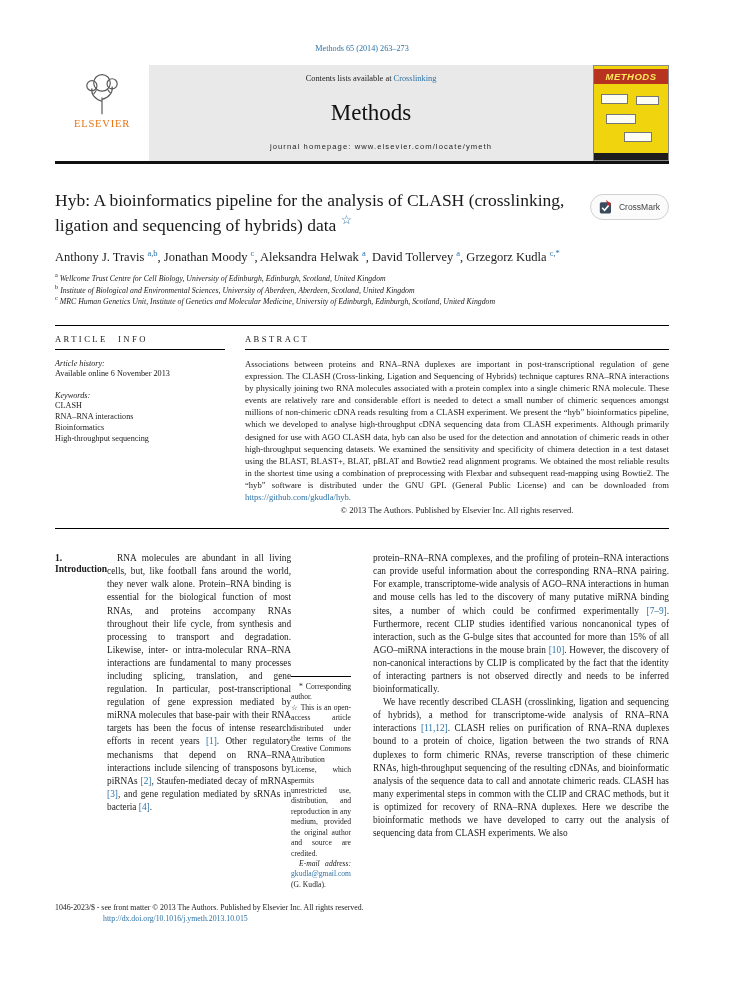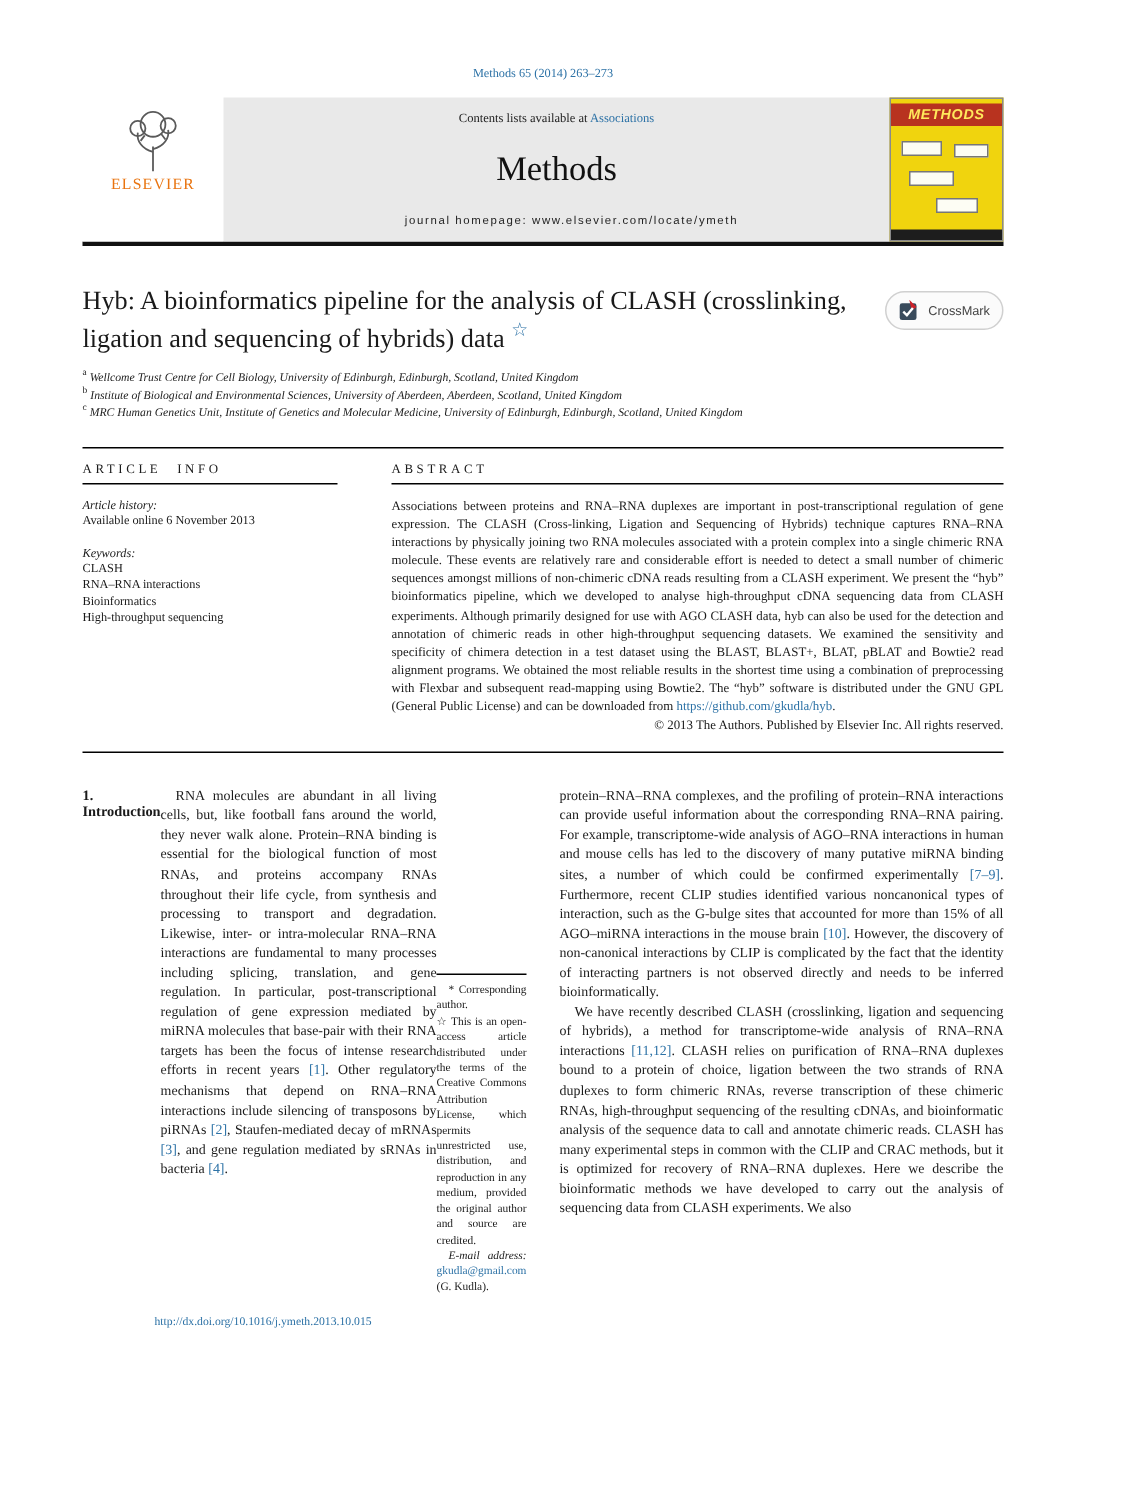--- a/index.html
+++ b/index.html
@@ -34,31 +34,31 @@
   .title sup { font-size:72%; }
   .crossmark { align-self:flex-start; margin-top:6px; display:flex; align-items:center; gap:4px; border:1px solid #d0d0d0; border-radius:14px; padding:4px 8px; background:#fbfbfb; }
   .cm-text { font-family:"Liberation Sans",sans-serif; font-size:8.5px; color:#444; white-space:nowrap; }
 
   .authors { margin-top:12px; font-size:12.5px; }
   .affils { margin-top:9px; }
   .affil { font-size:7.8px; margin-top:2.5px; color:#222; }
   .affil sup { font-size:6.3px; font-style:normal; margin-right:2px; }
   .aff-text { font-style:italic; }
 
-  .info-abstract { margin-top:19px; border-top:1.4px solid #000; border-bottom:1.4px solid #000; display:flex; gap:36px; padding:8px 0 13px; }
+  .info-abstract { margin-top:19px; border-top:1.4px solid #000; border-bottom:1.4px solid #000; display:flex; gap:20px; padding:8px 0 13px; }
   .info-col { width:170px; flex-shrink:0; }
   .col-heading { font-size:8.6px; letter-spacing:2.4px; word-spacing:6px; border-bottom:1px solid #000; padding-bottom:5px; }
   .info-col .col-heading { margin-bottom:9px; }
   .hist-label, .kw-label { font-size:8.2px; font-style:italic; }
   .hist-value { font-size:8.2px; margin-top:1px; }
   .kw-label { margin-top:13px; }
   .kw { font-size:8.2px; line-height:11px; }
   .abs-col { flex:1; }
   .abs-text { margin-top:8px; font-size:8.6px; line-height:12.1px; text-align:justify; }
-  .abs-copyright { text-align:right; font-size:8.6px; margin-top:2px; }
+  .abs-copyright { text-align:center; font-size:8.6px; margin-top:2px; }
 
   .body-cols { display:flex; gap:22px; margin-top:23px; height:338px; }
   .col { width:309px; }
   .col.left { display:flex; flex-direction:row; }
   .sec-heading { font-size:9.6px; font-weight:bold; margin-bottom:11px; }
   .para { font-size:9.3px; line-height:13.1px; text-align:justify; }
   .indent { text-indent:10px; }
   .footnotes { margin-top:auto; border-top:1px solid #000; padding-top:5px; }
   .fn { font-size:7.6px; line-height:10.4px; text-align:justify; }
   .fn-indent { text-indent:8px; }
@@ -85,21 +85,21 @@
           <circle cx="9" cy="17" r="5.5"></circle>
           <circle cx="31" cy="15" r="5.5"></circle>
           <path d="M14 22 l-3 4 M26 21 l3 4"></path>
         </g>
       </svg>
       <div class="elsevier-word">ELSEVIER</div>
     </div>
     <div class="center-area">
       <div class="contents-line">
         <span>Contents lists available at</span>
-        <span class="tlink">Associations</span>
+        <span class="tlink">Crosslinking</span>
       </div>
       <div class="journal-name">Methods</div>
       <div class="homepage-line">journal homepage: www.elsevier.com/locate/ymeth</div>
     </div>
     <div class="cover">
       <div class="cover-band">METHODS</div>
       <div class="cbox cb1"></div>
       <div class="cbox cb2"></div>
       <div class="cbox cb3"></div>
       <div class="cbox cb4"></div>
@@ -113,20 +113,21 @@
     <div class="crossmark">
       <svg width="16" height="16" viewBox="0 0 20 20">
         <rect x="1" y="4" width="14" height="14" rx="2" fill="#3a4b5c"></rect>
         <path d="M9 1 L15 7 L11 10 Z" fill="#cc2229"></path>
         <path d="M4 11 l3 3 l5 -6" stroke="#fff" stroke-width="2" fill="none"></path>
       </svg>
       <span class="cm-text">CrossMark</span>
     </div>
   </div>
 
+  <p class="authors"><span>Anthony J. Travis </span><sup class="tlink">a,b</sup><span>, Jonathan Moody </span><sup class="tlink">c</sup><span>, Aleksandra Helwak </span><sup class="tlink">a</sup><span>, David Tollervey </span><sup class="tlink">a</sup><span>, Grzegorz Kudla </span><sup class="tlink">c,*</sup></p>
 
   <div class="affils">
     <div class="affil">
       <sup>a</sup><span class="aff-text">Wellcome Trust Centre for Cell Biology, University of Edinburgh, Edinburgh, Scotland, United Kingdom</span>
     </div>
     <div class="affil">
       <sup>b</sup><span class="aff-text">Institute of Biological and Environmental Sciences, University of Aberdeen, Aberdeen, Scotland, United Kingdom</span>
     </div>
     <div class="affil">
       <sup>c</sup><span class="aff-text">MRC Human Genetics Unit, Institute of Genetics and Molecular Medicine, University of Edinburgh, Edinburgh, Scotland, United Kingdom</span>
@@ -161,16 +162,17 @@
         <p class="fn fn-indent"><span class="ital">E-mail address: </span><span class="tlink">gkudla@gmail.com</span><span> (G. Kudla).</span></p>
       </div>
     </div>
     <div class="col right">
       <p class="para"><span>protein–RNA–RNA complexes, and the profiling of protein–RNA interactions can provide useful information about the corresponding RNA–RNA pairing. For example, transcriptome-wide analysis of AGO–RNA interactions in human and mouse cells has led to the discovery of many putative miRNA binding sites, a number of which could be confirmed experimentally </span><span class="tlink">[7–9]</span><span>. Furthermore, recent CLIP studies identified various noncanonical types of interaction, such as the G-bulge sites that accounted for more than 15% of all AGO–miRNA interactions in the mouse brain </span><span class="tlink">[10]</span><span>. However, the discovery of non-canonical interactions by CLIP is complicated by the fact that the identity of interacting partners is not observed directly and needs to be inferred bioinformatically.</span></p>
       <p class="para indent"><span>We have recently described CLASH (crosslinking, ligation and sequencing of hybrids), a method for transcriptome-wide analysis of RNA–RNA interactions </span><span class="tlink">[11,12]</span><span>. CLASH relies on purification of RNA–RNA duplexes bound to a protein of choice, ligation between the two strands of RNA duplexes to form chimeric RNAs, reverse transcription of these chimeric RNAs, high-throughput sequencing of the resulting cDNAs, and bioinformatic analysis of the sequence data to call and annotate chimeric reads. CLASH has many experimental steps in common with the CLIP and CRAC methods, but it is optimized for recovery of RNA–RNA duplexes. Here we describe the bioinformatic methods we have developed to carry out the analysis of sequencing data from CLASH experiments. We also</span></p>
     </div>
   </div>
 
   <div class="bottom-matter">
+    <div class="issn">1046-2023/$ - see front matter © 2013 The Authors. Published by Elsevier Inc. All rights reserved.</div>
     <div class="doi tlink">http://dx.doi.org/10.1016/j.ymeth.2013.10.015</div>
   </div>
 
 </div>
 
 </body></html>

